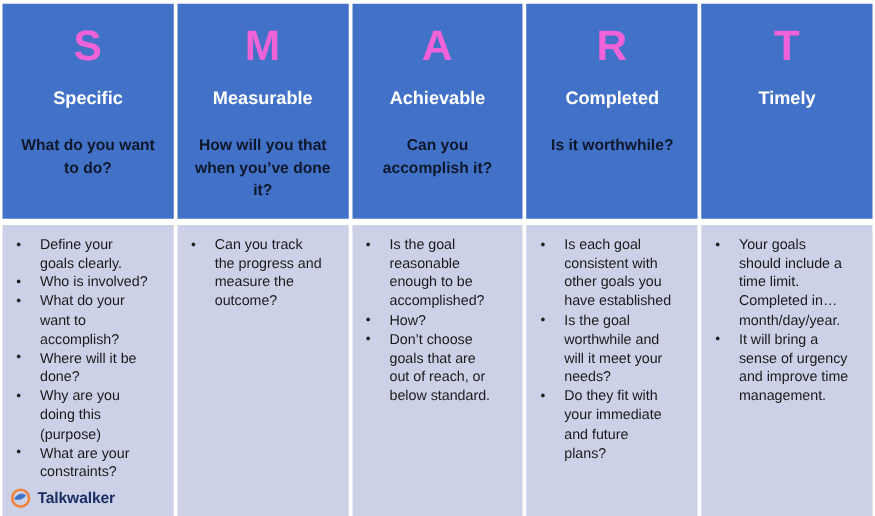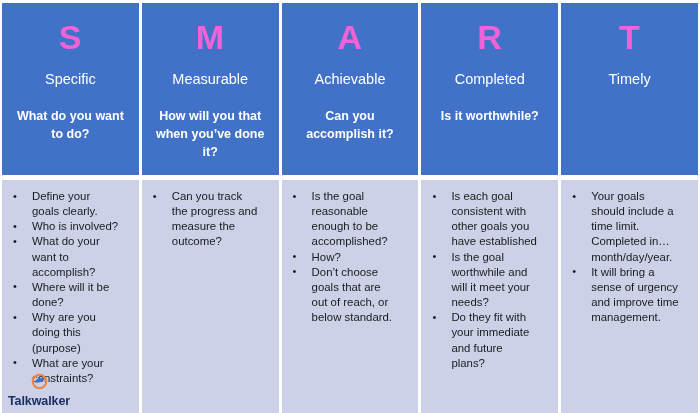--- a/index.html
+++ b/index.html
@@ -52,27 +52,27 @@
     font-size: 34px;
     font-weight: bold;
     line-height: 1;
     margin-top: 9px;
     letter-spacing: 0.5px;
   }
 
   .word {
     color: #ffffff;
     font-size: 14.5px;
-    font-weight: normal;
+    font-weight: bold;
     line-height: 1.15;
     margin-top: 17px;
   }
 
   .question {
-    color: #ffffff;
+    color: #0f172a;
     font-size: 12.5px;
     font-weight: bold;
     line-height: 1.45;
     margin-top: 19px;
     padding: 0 3px;
   }
 
   
   .body-cell {
     background: #ccd1e8;
@@ -106,21 +106,21 @@
     font-size: 11px;
     color: #1a1a1a;
   }
 
   
   .logo {
     position: absolute;
     left: 6px;
     bottom: 6px;
     display: flex;
-    flex-direction: column;
+    flex-direction: row;
     align-items: center;
     gap: 5px;
   }
 
   .logo-mark {
     width: 17px;
     height: 17px;
     flex: none;
     display: block;
   }

